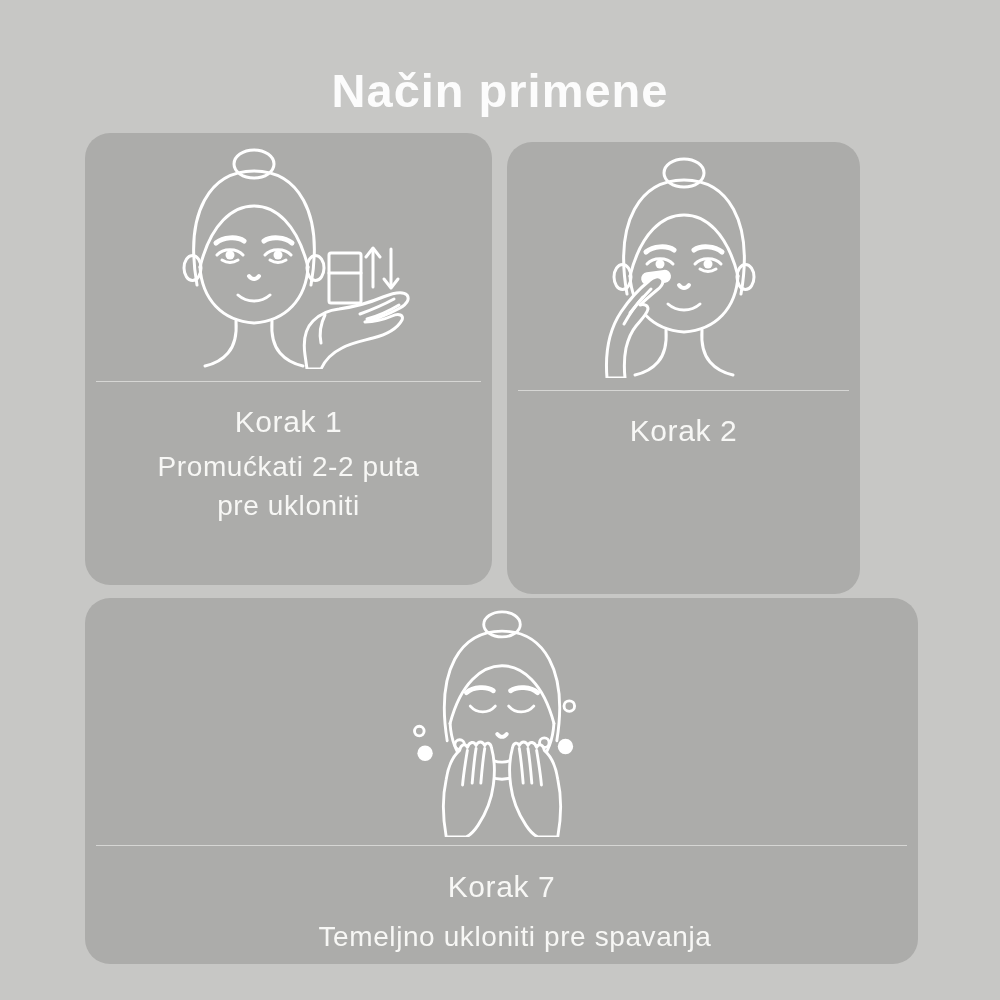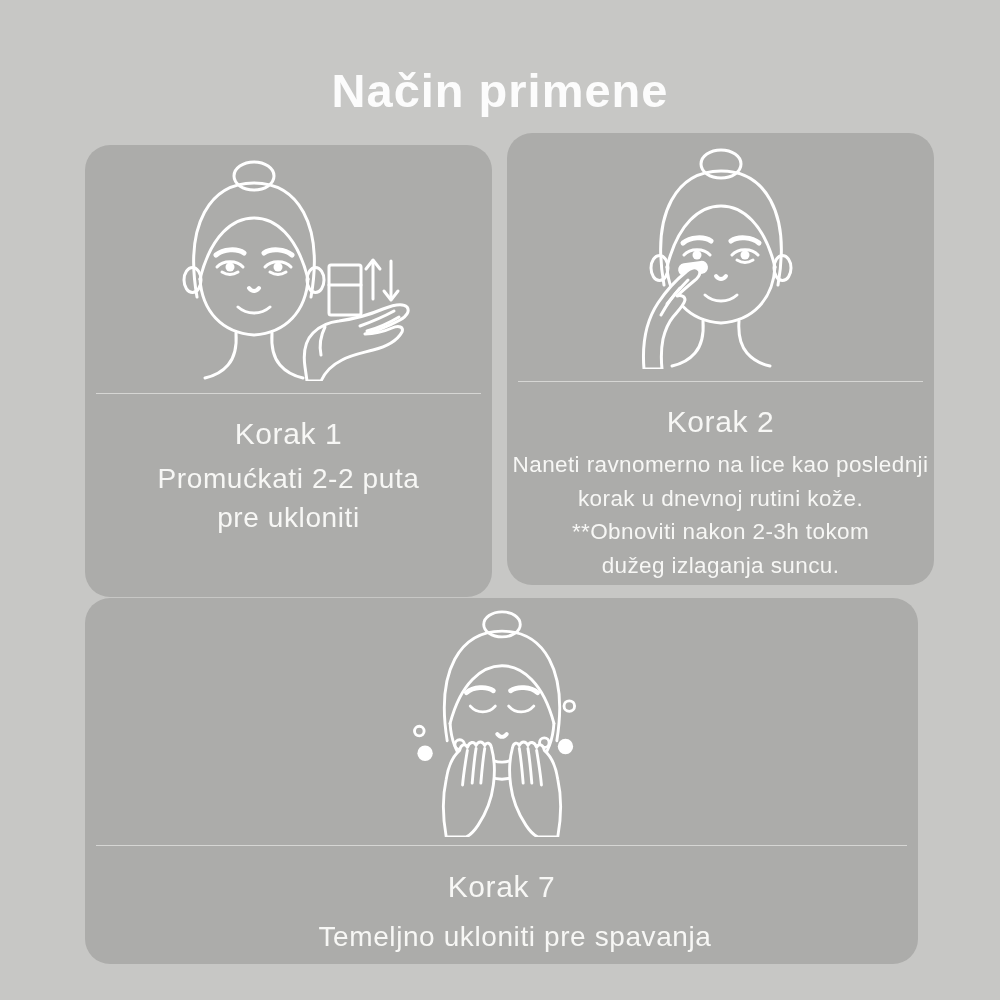--- a/index.html
+++ b/index.html
@@ -17,22 +17,22 @@
     color:var(--text);
   }
   .page-title{
     position:absolute;top:48px;left:0;width:1000px;
     text-align:center;font-size:47px;line-height:54px;font-weight:bold;
     letter-spacing:1px;color:#fcfcfc;margin-top:16px;
   }
   .card{
     position:absolute;background:var(--card);border-radius:25px;
   }
-  #card1{left:85px;top:145px;width:407px;height:452px;}
-  #card2{left:507px;top:133px;width:427px;height:452px;}
+  #card1{left:85px;top:133px;width:407px;height:452px;}
+  #card2{left:507px;top:142px;width:353px;height:452px;}
   #card3{left:85px;top:598px;width:833px;height:366px;}
   .illu{
     position:absolute;top:0;left:0;right:0;height:248px;
     display:flex;align-items:center;justify-content:center;
     color:var(--line-art);
   }
   #card3 .illu{height:247px;}
   .illu svg{display:block;}
   .divider{
     position:absolute;top:248px;left:11px;right:11px;height:0;
@@ -138,26 +138,20 @@
       <rect class="fill" x="62" y="117" width="30" height="13" rx="6.5" transform="rotate(-8 77 123)"></rect>
 
       <path class="skin" d="M 28,224 C 26,200 30,176 42,158 C 50,146 60,135 70,127 C 74,123 80,121 83,125 C 85,128 83,132 78,136 C 72,141 66,146 61,151 C 65,150 69,151 69,155 C 68,160 62,166 57,172 C 52,178 49,186 47,194 C 45,204 45,214 46,224 Z"></path>
       <path class="stroke" d="M 64,143 C 56,152 50,161 45,170"></path>
       <path class="stroke" d="M 72,135 C 64,143 57,151 51,159"></path>
     </svg>
   </div>
   <div class="divider"></div>
   <div class="ctext">
     <div class="step-heading">Korak 2</div>
-    <div class="body-sm">
-      <div>Naneti ravnomerno na lice kao poslednji</div>
-      <div>korak u dnevnoj rutini kože.</div>
-      <div>**Obnoviti nakon 2-3h tokom</div>
-      <div>dužeg izlaganja suncu.</div>
-    </div>
   </div>
 </div>
 
 <div class="card" id="card3">
   <div class="illu">
     <svg width="250" height="231" viewBox="0 0 260 240">
 
       <ellipse class="stroke" cx="130" cy="19" rx="19" ry="13"></ellipse>
       <path class="stroke" d="M 73,140 C 61,66 87,26 130,26 C 173,26 199,66 187,140"></path>
       <path class="stroke" d="M 76,122 C 87,80 109,62 130,62 C 151,62 173,80 184,122"></path>

